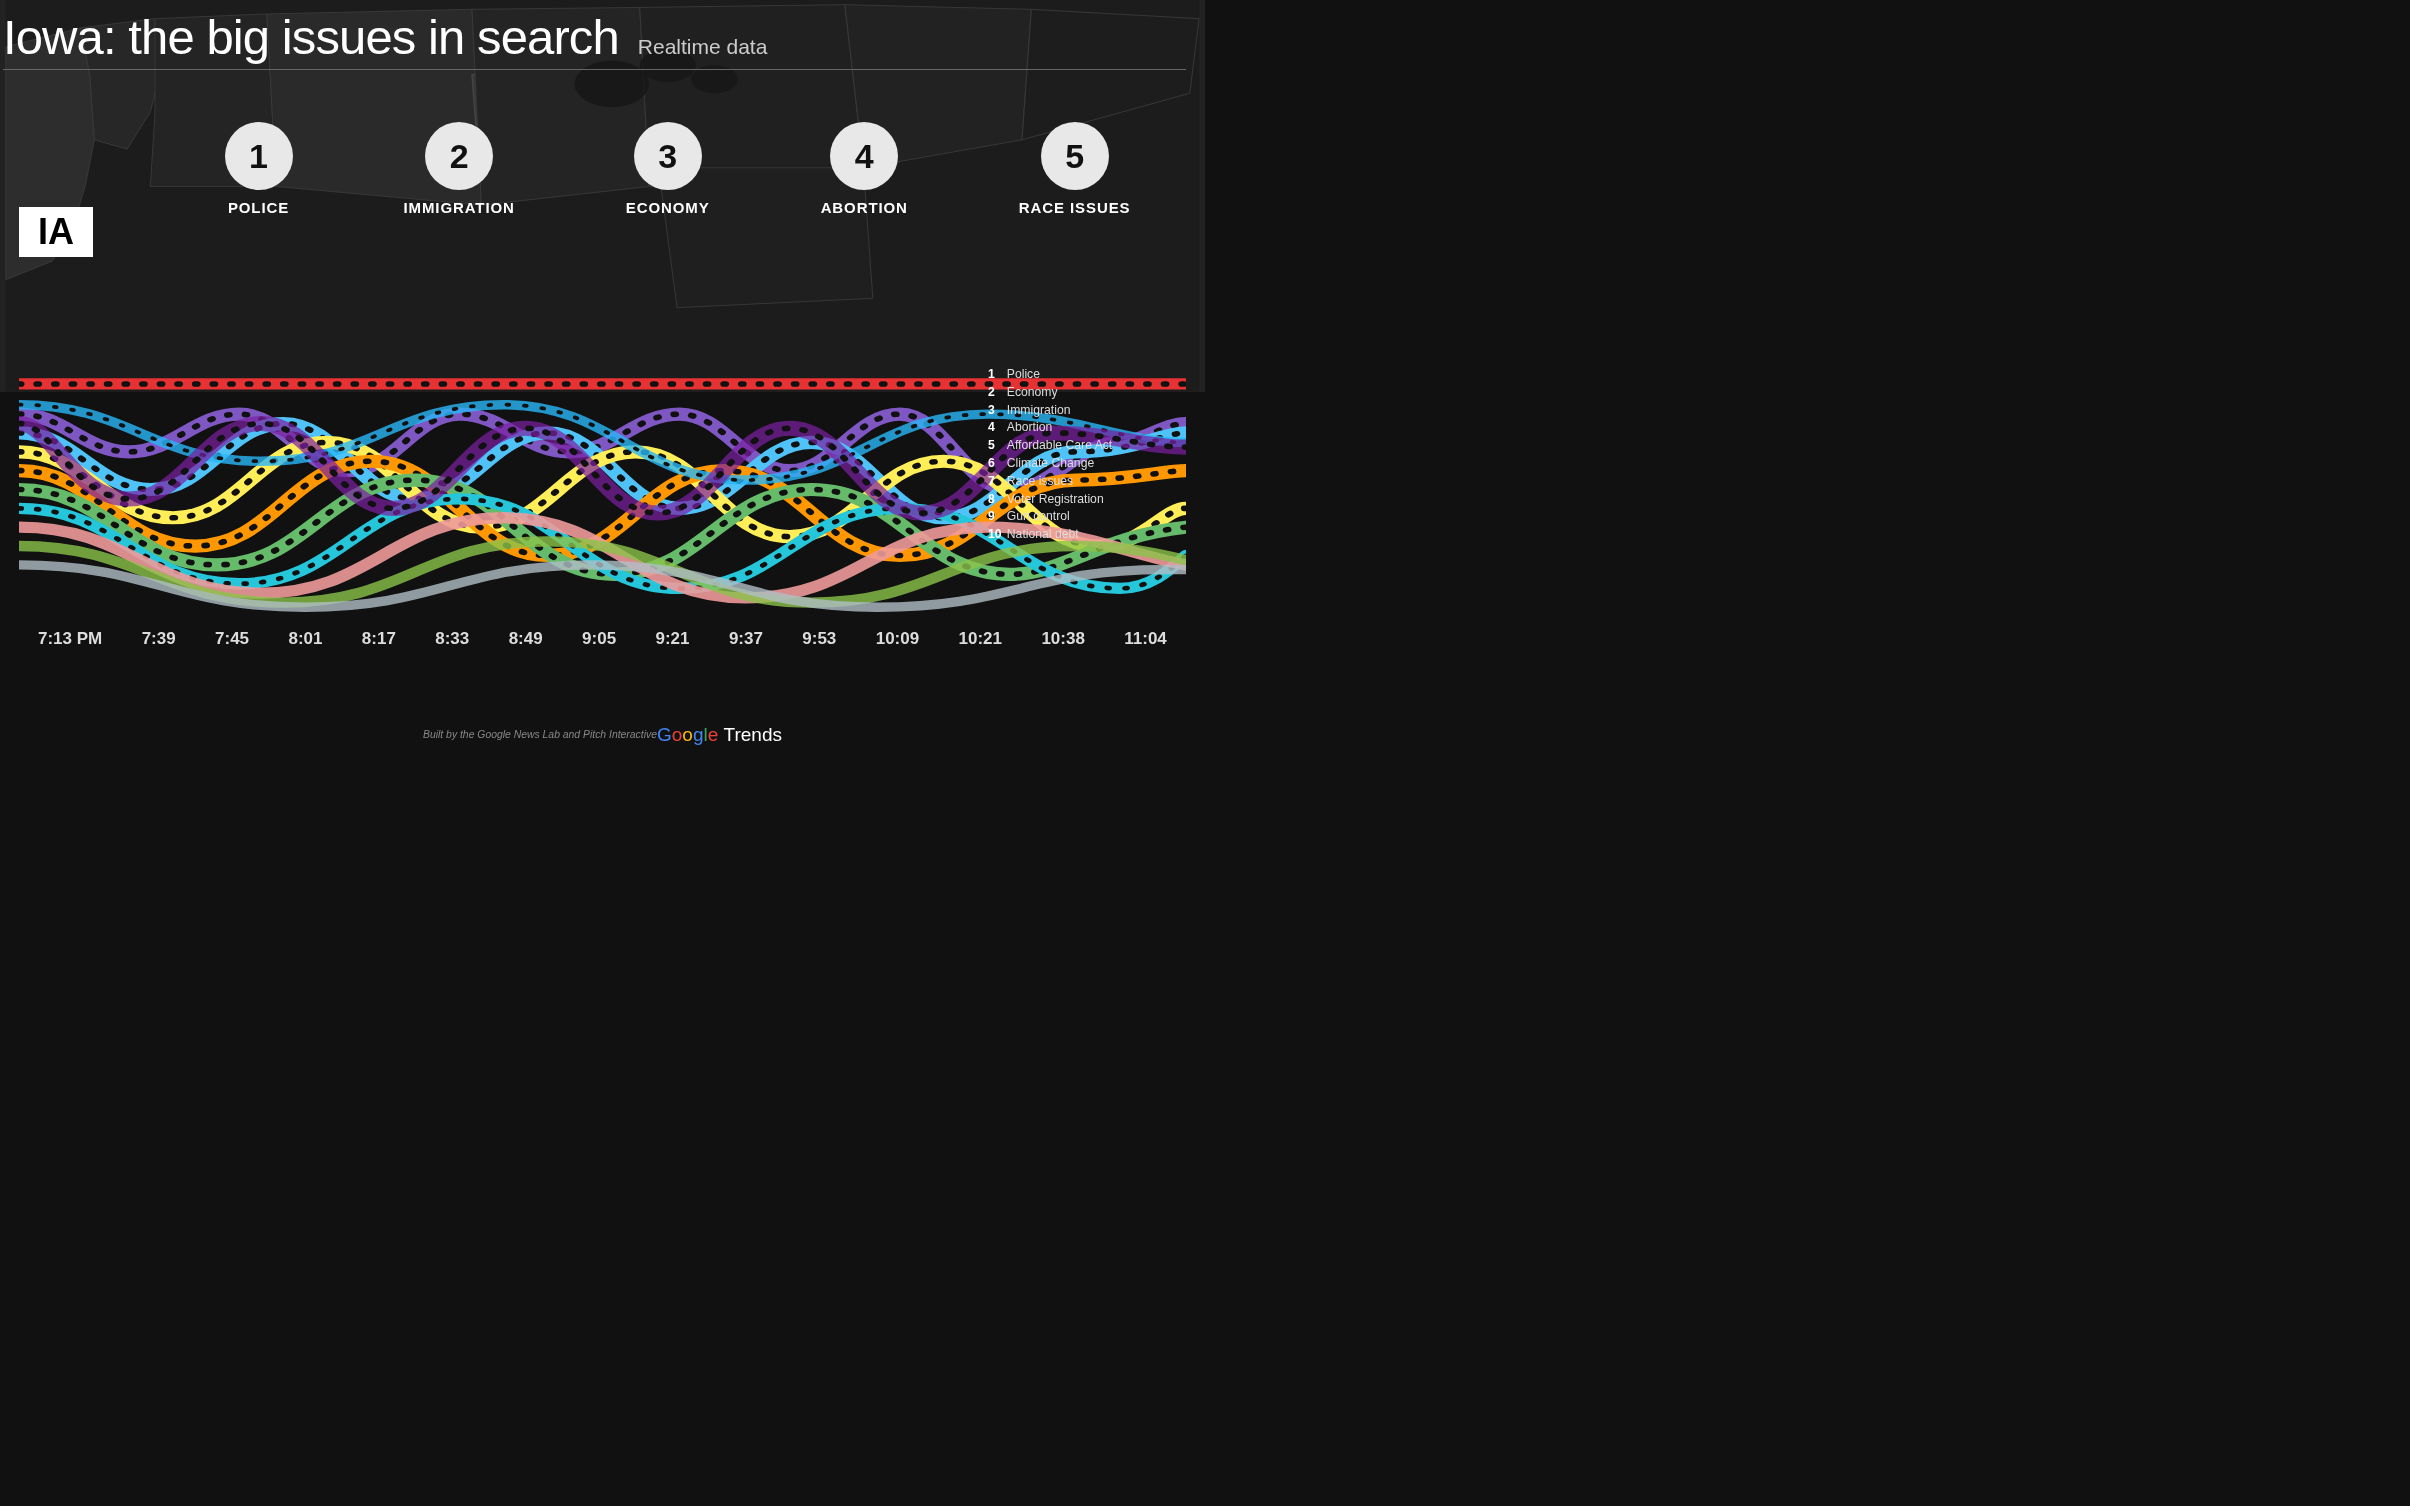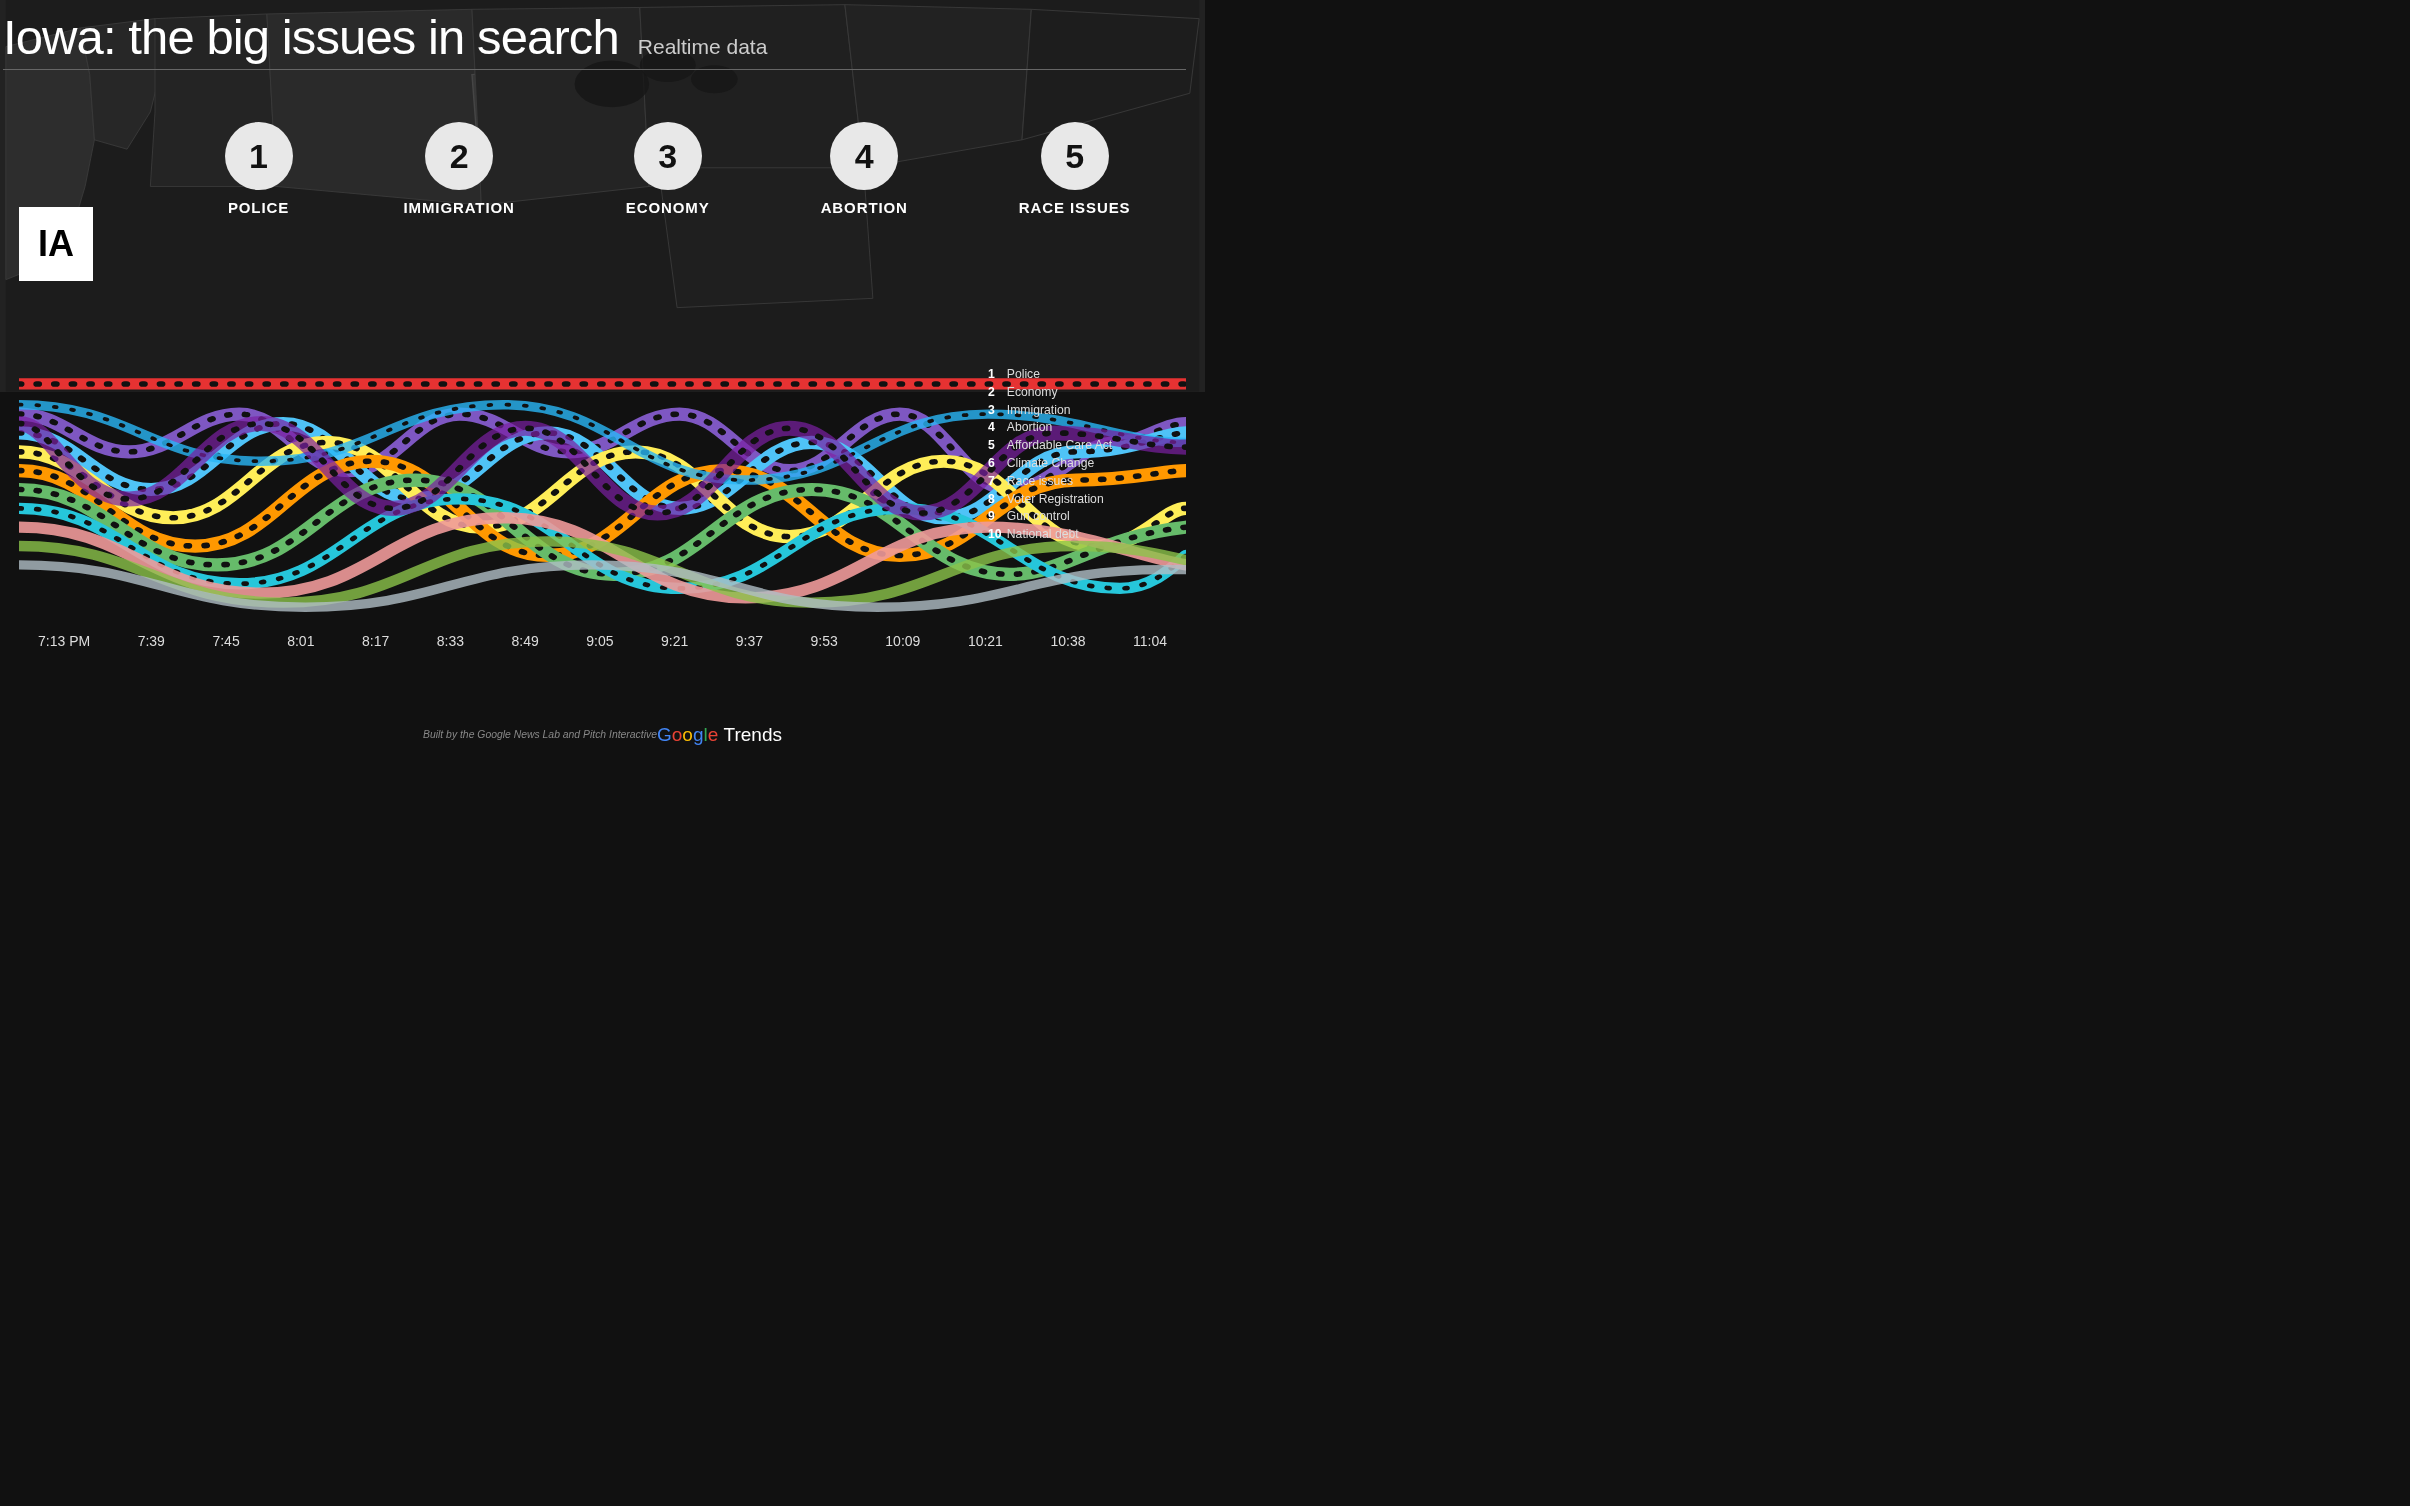--- a/index.html
+++ b/index.html
@@ -64,21 +64,21 @@
 
     
     .state-label {
       position: absolute;
       top: 207px;
       left: 19px;
       background: #fff;
       color: #000;
       font-size: 36px;
       font-weight: bold;
-      padding: 16px 19px;
+      padding: 4px 19px;
       z-index: 10;
     }
 
     
     .rankings {
       position: absolute;
       top: 122px;
       left: 169px;
       right: 19px;
       display: flex;
@@ -165,23 +165,23 @@
       position: absolute;
       bottom: 38px;
       left: 19px;
       right: 19px;
       display: flex;
       justify-content: space-between;
       align-items: center;
     }
 
     .time-label {
-      font-size: 14px;
+      font-size: 17px;
       color: #ddd;
-      font-weight: 400;
+      font-weight: 700;
     }
 
     
     .footer {
       position: absolute;
       bottom: 7.5px;
       left: 19px;
       right: 19px;
       display: flex;
       justify-content: center;

